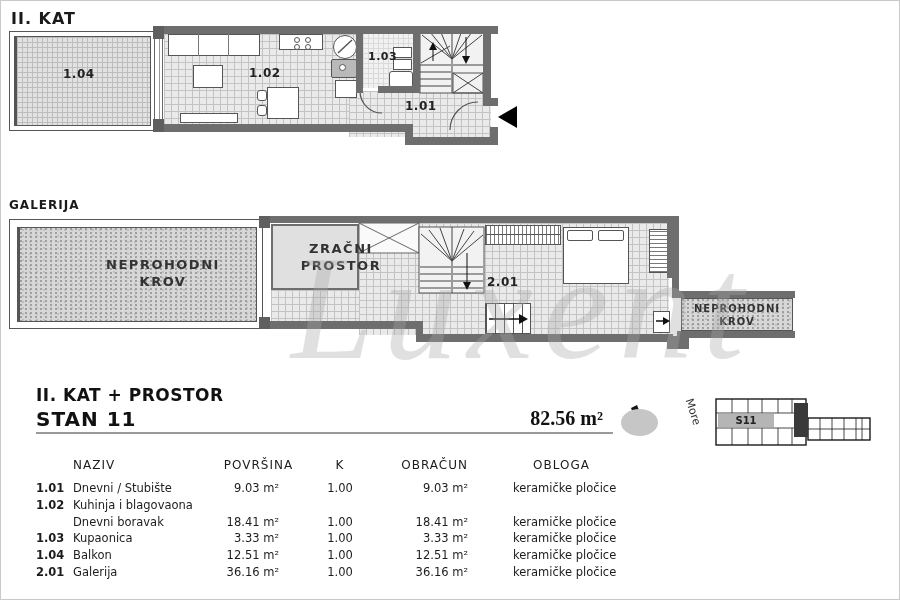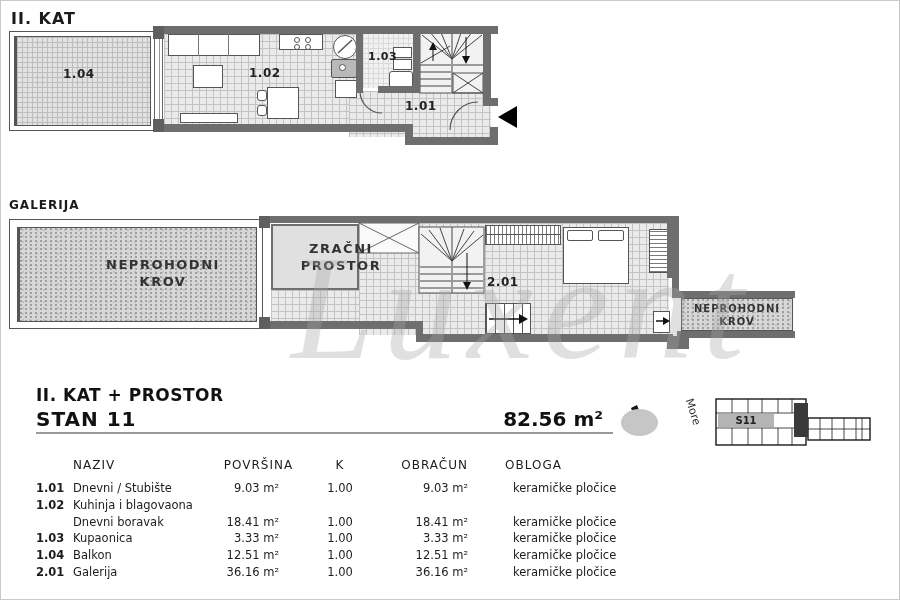--- a/index.html
+++ b/index.html
@@ -28,21 +28,21 @@
   .room-lbl{position:absolute;font-size:12px;font-weight:600;color:#222;z-index:50;letter-spacing:.5px;}
   .area-lbl{position:absolute;text-align:center;font-weight:600;color:#333;z-index:50;line-height:1.3;}
   .area-lbl span{display:block;}
   .lbl-11{font-size:13px;letter-spacing:1.5px;margin-left:26px;}
   .lbl-10{font-size:10px;letter-spacing:1px;}
   .watermark{position:absolute;left:290px;top:222px;font-family:Liberation Serif, serif;font-style:italic;font-size:148px;letter-spacing:10px;color:rgba(165,165,165,.35);z-index:60;pointer-events:none;white-space:nowrap;}
   svg.overlay{position:absolute;left:0;top:0;z-index:25;pointer-events:none;}
   
   .info-title{position:absolute;left:35px;top:384px;font-size:17px;font-weight:bold;color:#111;letter-spacing:.5px;z-index:70;}
   .info-unit{position:absolute;left:35px;top:406px;font-size:20px;font-weight:bold;color:#111;letter-spacing:1px;z-index:70;}
-  .info-area{position:absolute;left:440px;top:406px;width:162px;text-align:right;font-size:20px;font-weight:bold;color:#111;z-index:70;}
+  .info-area{position:absolute;left:440px;top:406px;width:162px;text-align:right;font-size:20px;font-weight:bold;color:#111;z-index:70;font-family:Liberation Serif, serif;}
   .rule{position:absolute;left:35px;top:431px;width:577px;height:2px;background:#9a9a9a;z-index:70;}
   .compass{position:absolute;left:620px;top:408px;width:37px;height:27px;border-radius:50%;background:#c6c6c6;z-index:70;}
   .more-lbl{position:absolute;left:694px;top:396px;font-size:11px;color:#333;transform:rotate(72deg);transform-origin:left top;z-index:70;}
   
   .th,.td{position:absolute;white-space:nowrap;color:#1c1c1c;z-index:70;}
   .th{font-size:12px;letter-spacing:1px;top:457px;}
   .t-row{position:absolute;left:0;width:900px;height:17px;z-index:70;}
   .td{font-size:11.5px;top:0;}
   .td.code{left:35px;width:32px;font-weight:bold;}
   .td.name{left:72px;width:150px;}
@@ -263,21 +263,21 @@
     </g>
     <rect x="14" y="23" width="56" height="13" fill="#b5b5b5"></rect>
     <rect x="90" y="12" width="14" height="34" fill="#3a3a3a"></rect>
     <text x="42" y="33" font-size="10" font-weight="bold" fill="#222" text-anchor="middle">S11</text>
   </svg>
 
   <div class="th" style="left:72px">NAZIV</div>
   <div class="th" style="left:205px;width:105px;text-align:center">POVRŠINA</div>
   <div class="th" style="left:318px;width:42px;text-align:center">K</div>
   <div class="th" style="left:375px;width:92px;text-align:right">OBRAČUN</div>
-  <div class="th" style="left:504px">OBLOGA</div>
+  <div class="th" style="left:532px">OBLOGA</div>
 
   <div class="t-row" style="top:480px">
     <span class="td code">1.01</span>
     <span class="td name">Dnevni / Stubište</span>
     <span class="td area">9.03 m²</span>
     <span class="td k">1.00</span>
     <span class="td calc">9.03 m²</span>
     <span class="td finish">keramičke pločice</span>
   </div>
   <div class="t-row" style="top:497px">

